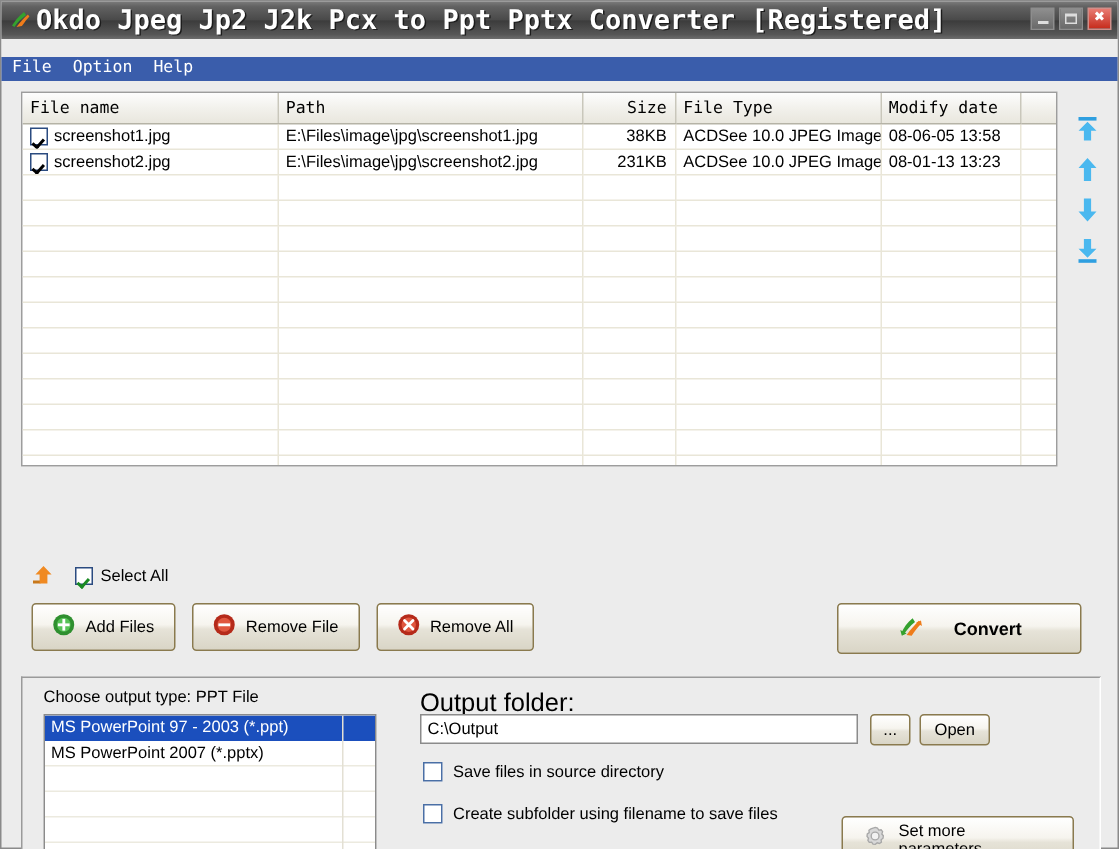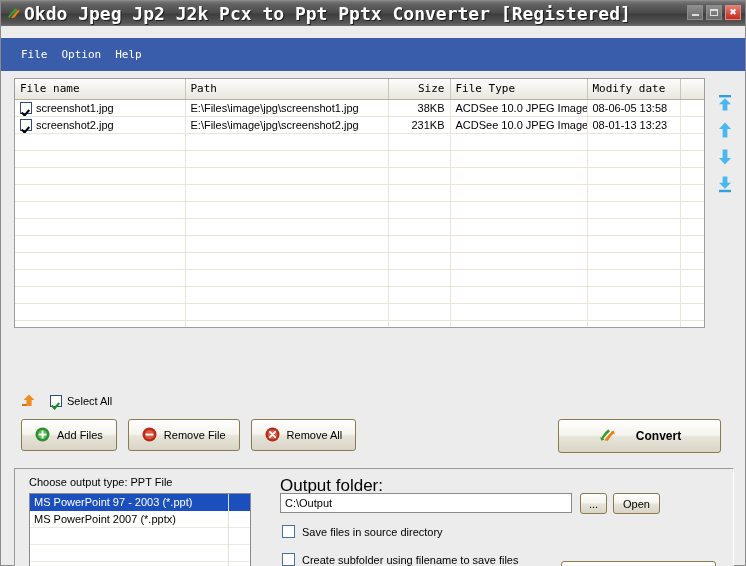--- a/index.html
+++ b/index.html
@@ -50,24 +50,24 @@
   .winbtn .glyph { color: #e8e8e8; font-size: 9px; line-height: 9px; font-family: "DejaVu Sans", sans-serif; }
   .winbtn.close .glyph { color: #ffffff; font-weight: bold; }
   .wb-min { width: 7px; height: 2px; background: #ddd; margin-top: 5px; }
   .wb-max { width: 8px; height: 7px; border: 1px solid #ddd; border-top-width: 2px; box-sizing: border-box; }
 
   
   .under-title { height: 12px; background: #ececec; }
 
   
   .menubar {
-    height: 33px;
+    height: 16px;
     background: #3a5dab;
-    display: flex; align-items: center;
-    padding-left: 20px;
+    display: flex; 
+    padding-left: 7px;
     box-sizing: border-box;
   }
   .menuitem {
     color: #ffffff;
     font-family: "DejaVu Sans Mono", monospace;
     font-size: 11px;
     padding: 0 7px 0 0;
     margin-right: 7px;
     cursor: default;
     white-space: nowrap;

